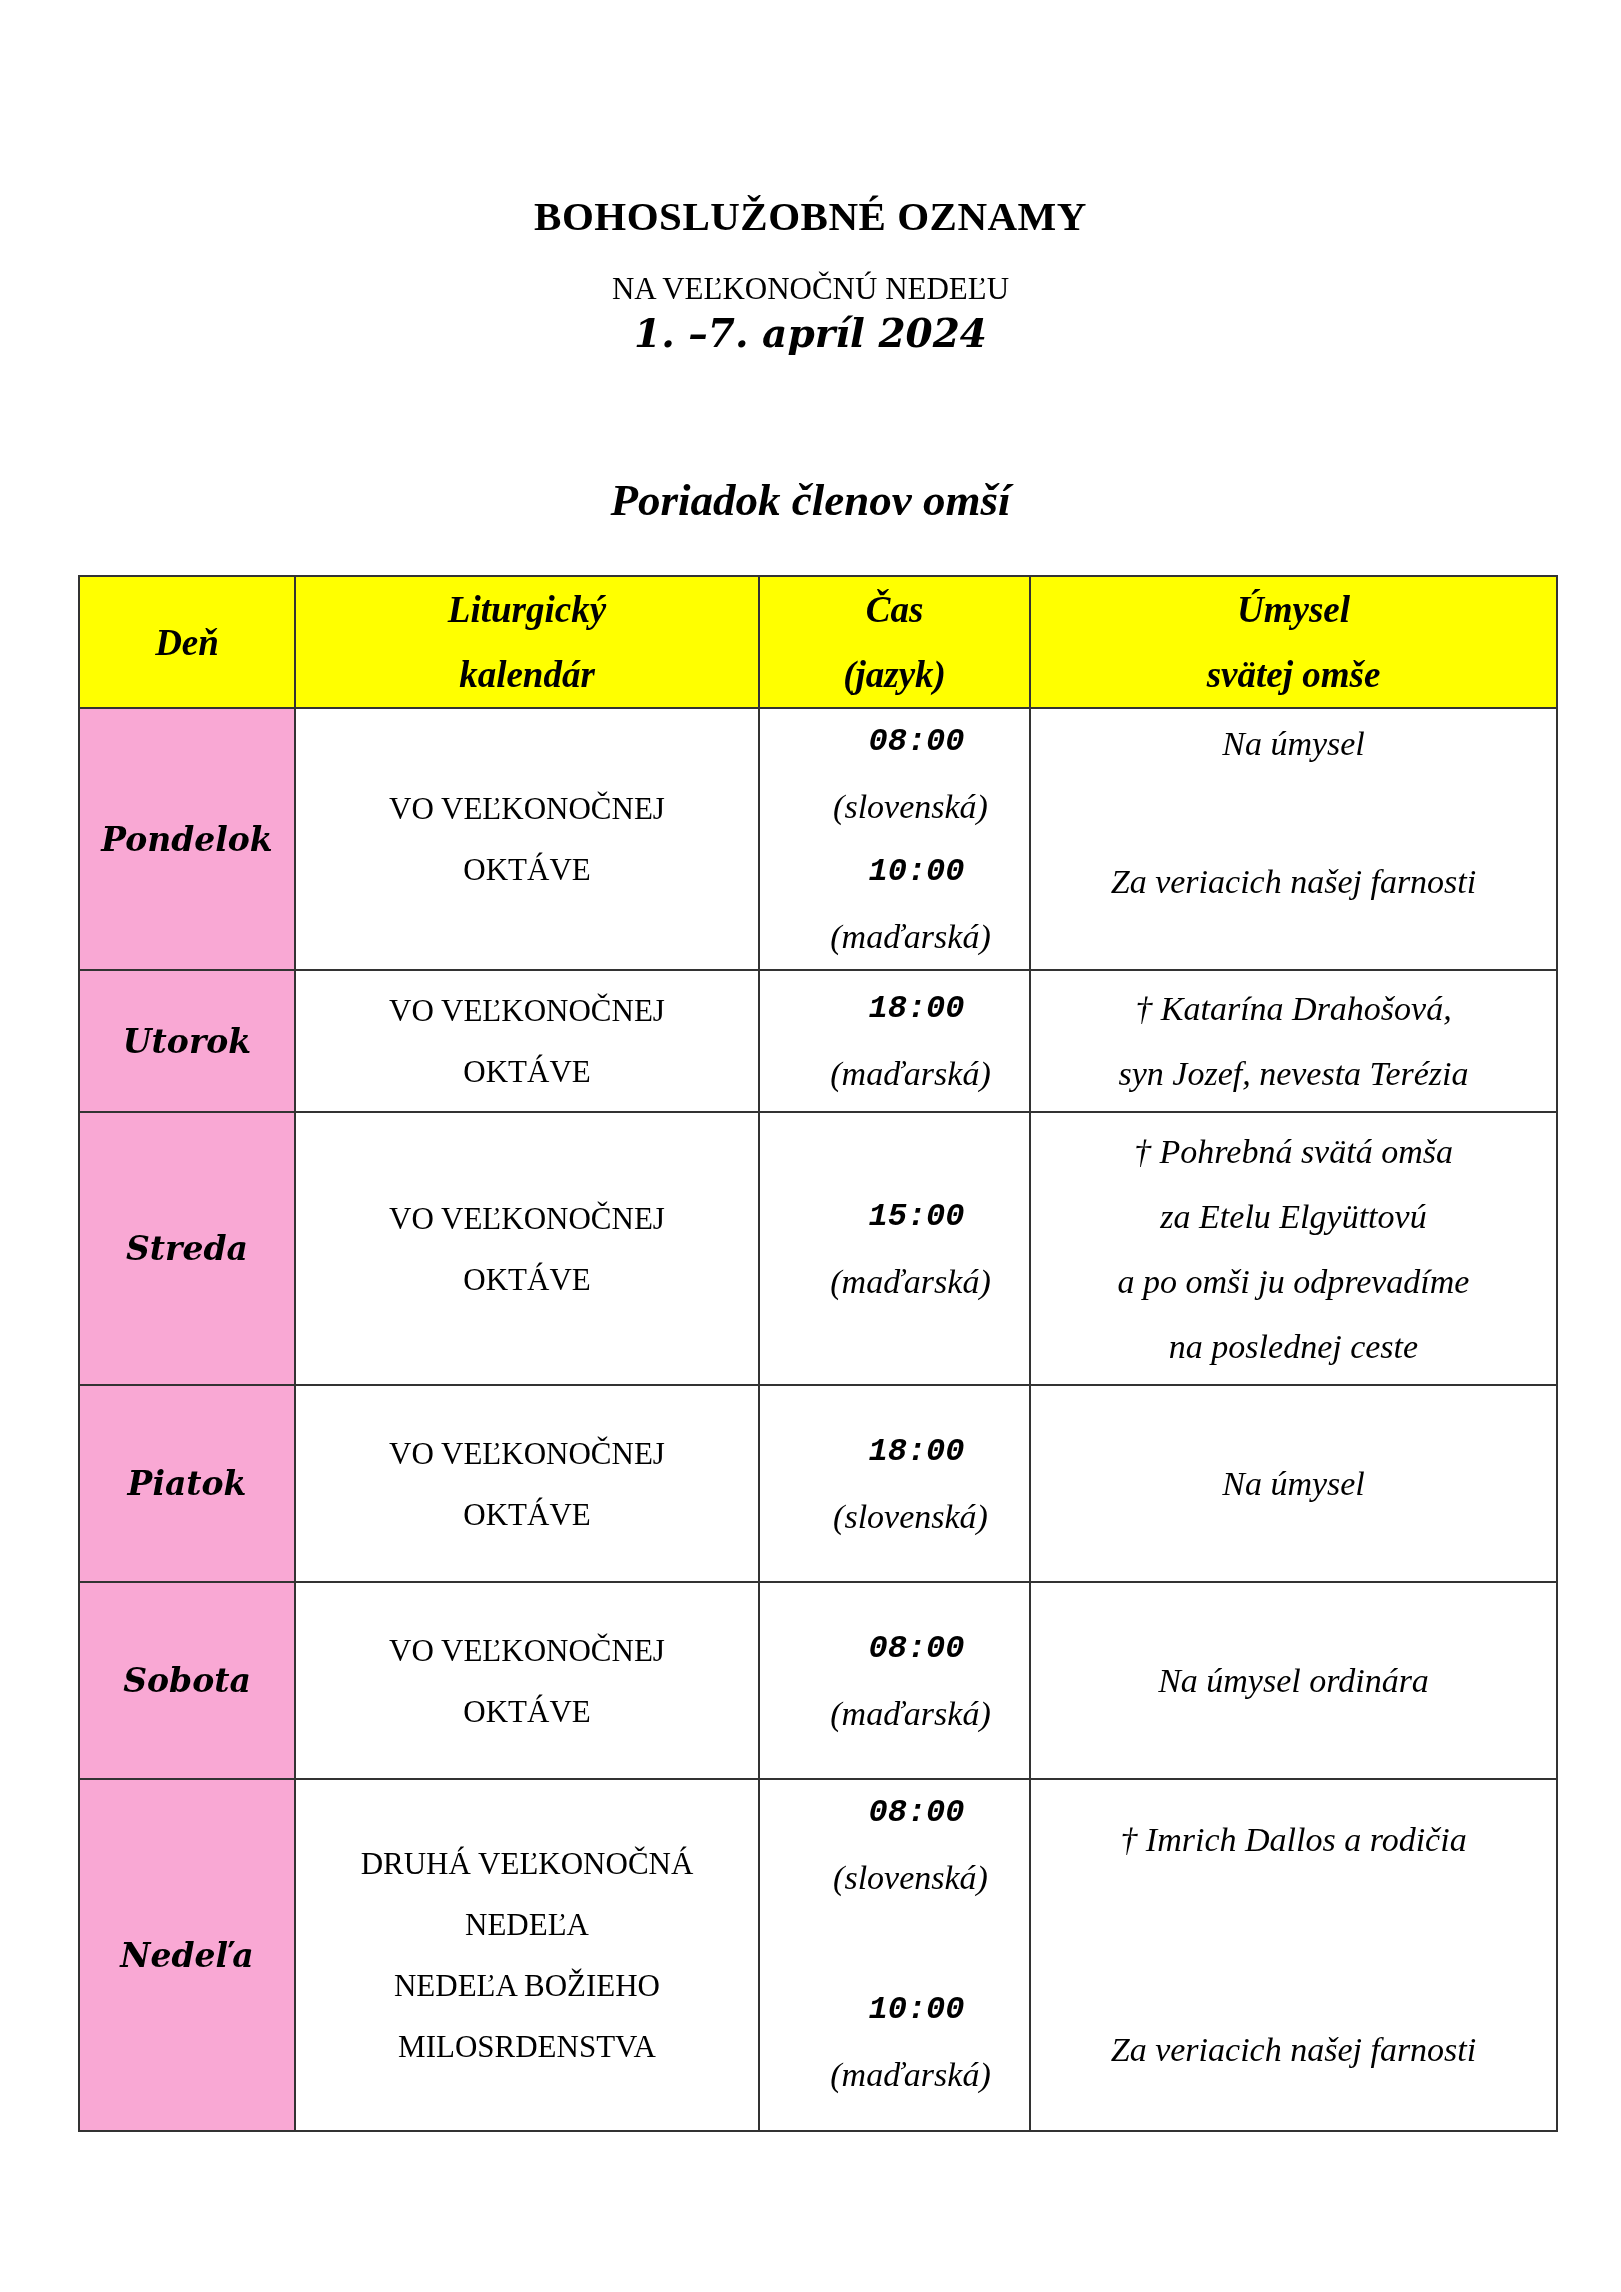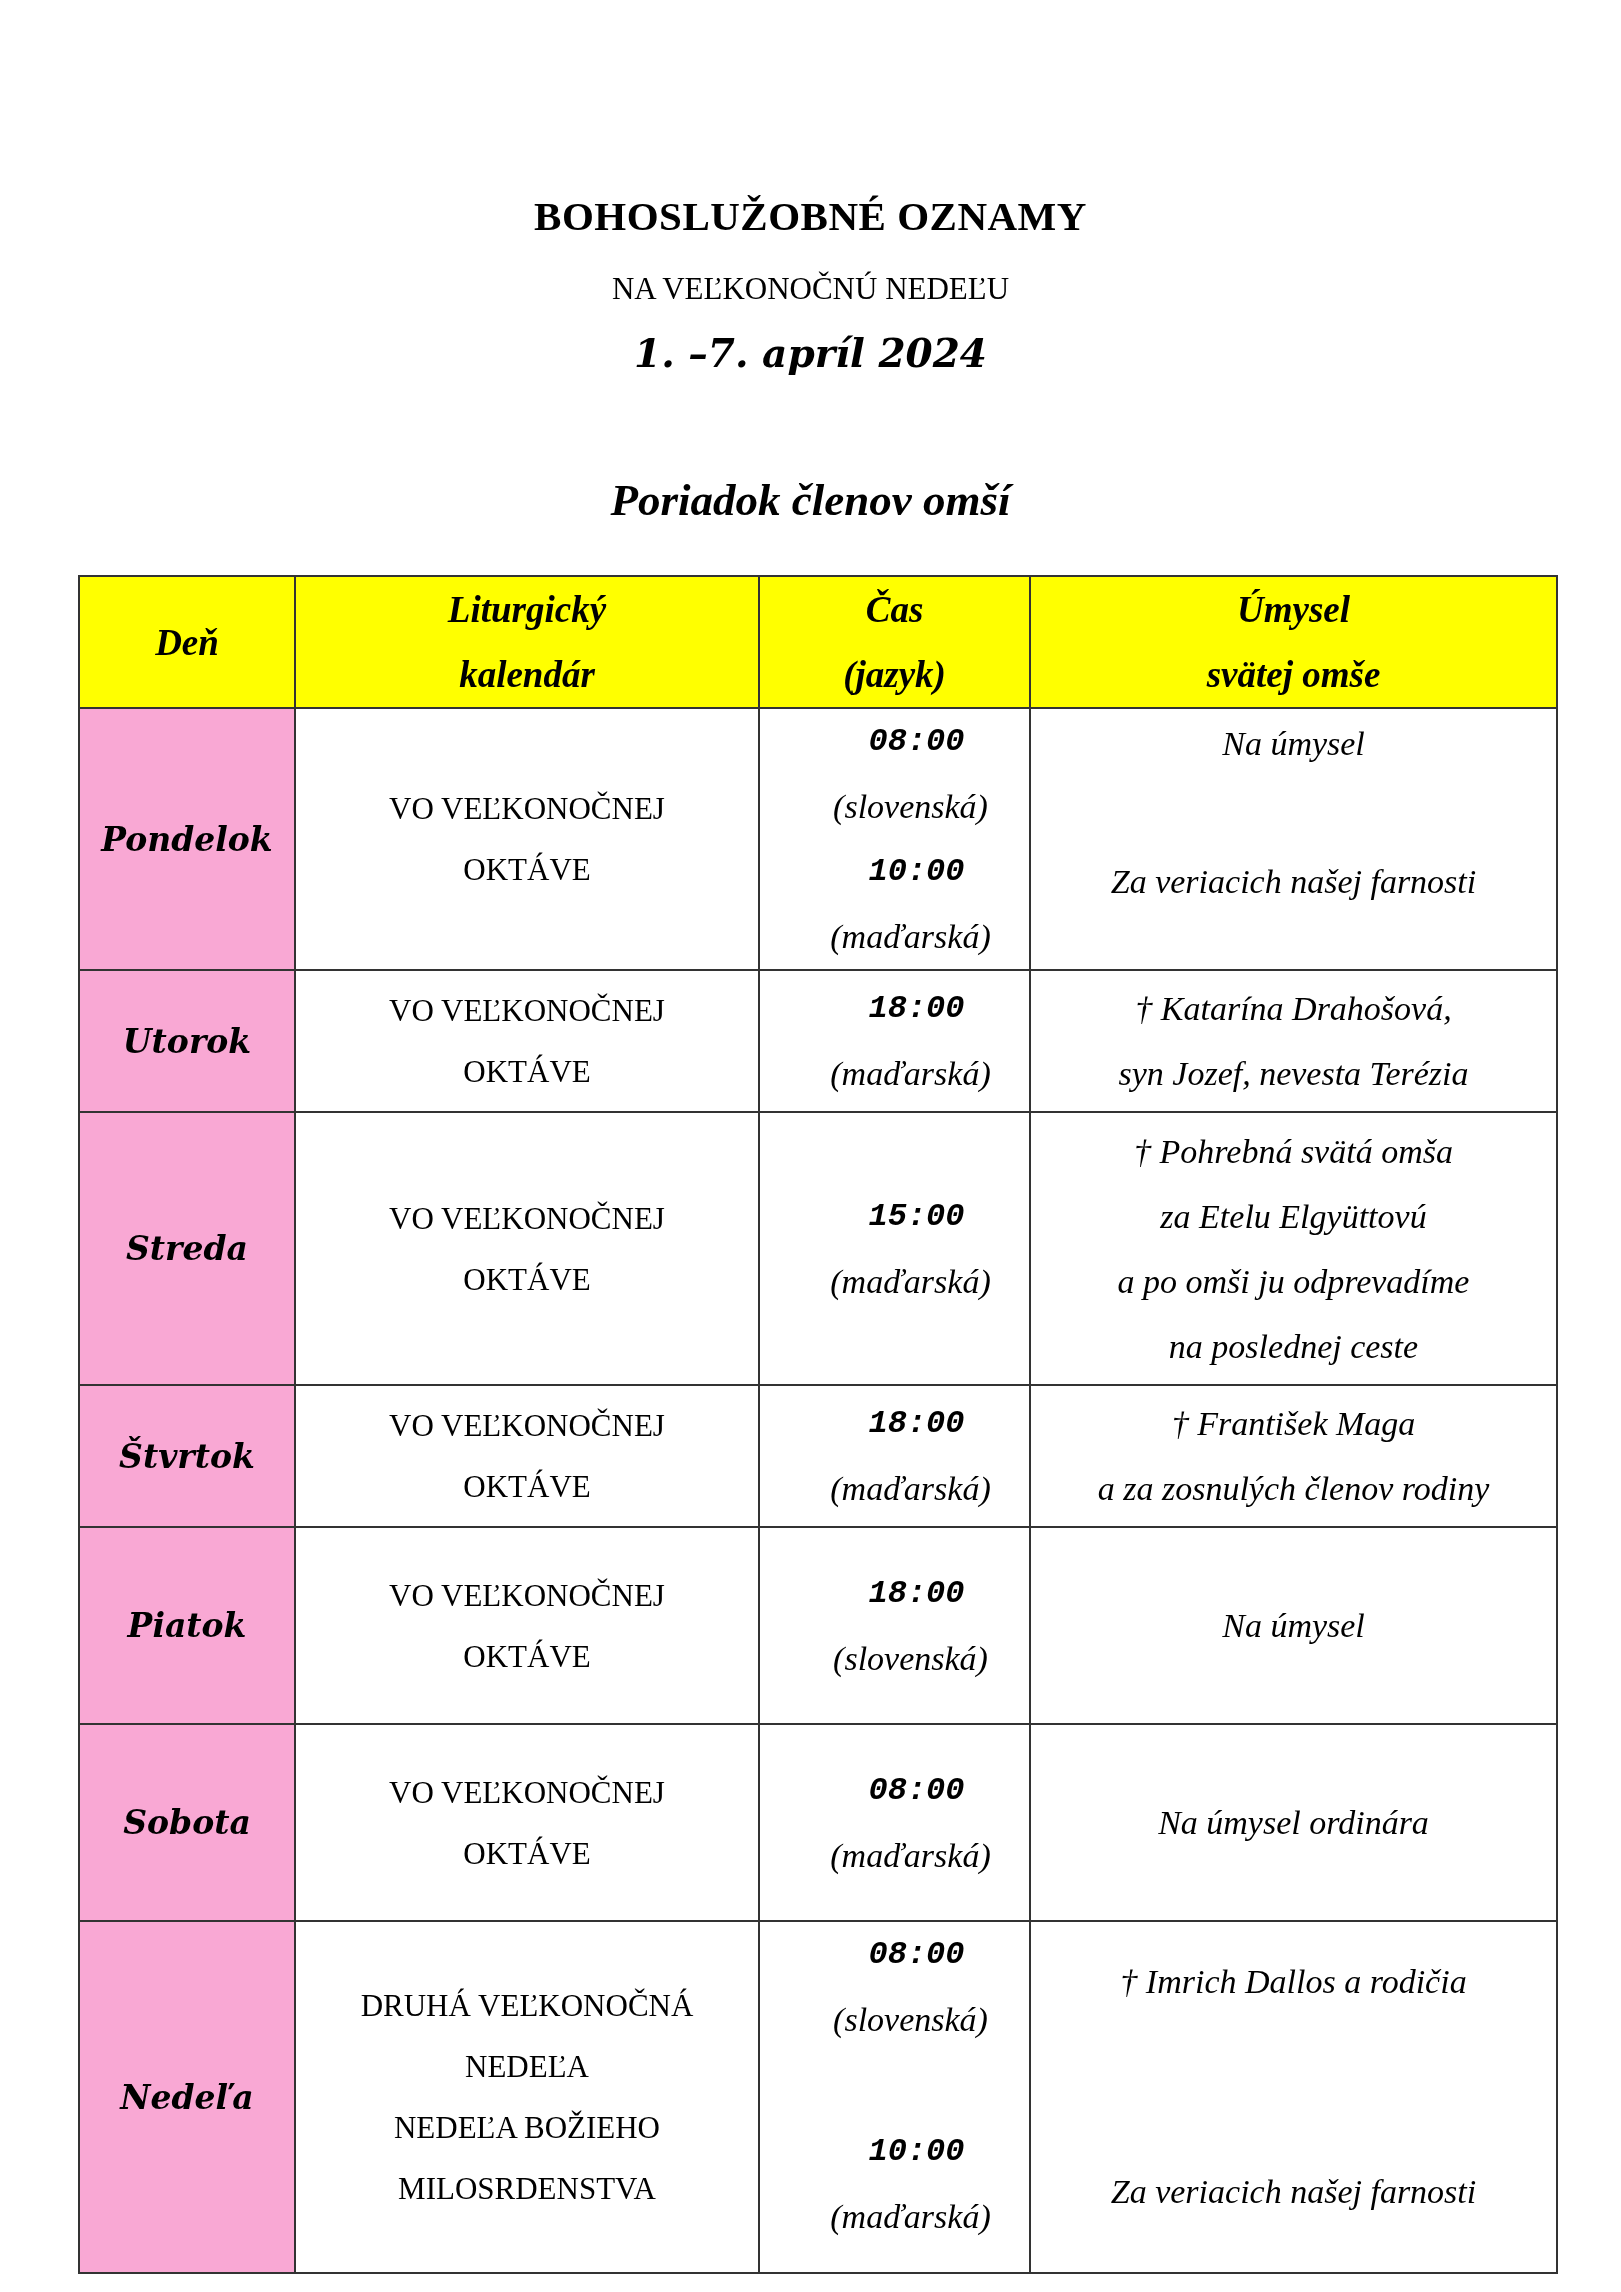--- a/index.html
+++ b/index.html
@@ -3,21 +3,21 @@
   <meta charset="utf-8">
   <style>
     html, body { margin: 0; padding: 0; background: #ffffff; }
     body {
       width: 1621px; height: 2293px; position: relative; overflow: hidden;
       font-family: "DejaVu Serif", "Liberation Serif", serif; color: #000;
     }
     .hdr { position: absolute; left: 0; width: 1621px; text-align: center; }
     .title { top: 192px; font-family: "Liberation Serif", serif; font-weight: bold; font-size: 41px; letter-spacing: 0.5px; }
     .subtitle { top: 271px; font-family: "Liberation Serif", serif; font-size: 31px; }
-    .dates { top: 330px; font-family: "DejaVu Serif", serif; font-style: italic; font-weight: bold; font-size: 39px; }
+    .dates { top: 310px; font-family: "DejaVu Serif", serif; font-style: italic; font-weight: bold; font-size: 39px; }
     .section { top: 474px; font-family: "Liberation Serif", serif; font-style: italic; font-weight: bold; font-size: 45px; }
 
     table.sched {
       position: absolute; left: 78px; top: 575px; width: 1477px;
       border-collapse: collapse; table-layout: fixed;
     }
     table.sched td, table.sched th {
       border: 2px solid #333; text-align: center; vertical-align: middle; padding: 0;
     }
     col.c1 { width: 216px; } col.c2 { width: 464px; } col.c3 { width: 271px; } col.c4 { width: 527px; }
@@ -128,35 +128,20 @@
       <span class="lang">(maďarská)</span>
     </td>
     <td>
       <span class="intent">† Pohrebná svätá omša</span>
       <span class="intent">za Etelu Elgyüttovú</span>
       <span class="intent">a po omši ju odprevadíme</span>
       <span class="intent">na poslednej ceste</span>
     </td>
   </tr>
 
-  <tr class="r-stv">
-    <td class="day">Štvrtok</td>
-    <td class="lit">
-      <span style="display:block">VO VEĽKONOČNEJ</span>
-      <span style="display:block">OKTÁVE</span>
-    </td>
-    <td>
-      <span class="time">18:00</span>
-      <span class="lang">(maďarská)</span>
-    </td>
-    <td>
-      <span class="intent">† František Maga</span>
-      <span class="intent">a za zosnulých členov rodiny</span>
-    </td>
-  </tr>
 
   <tr class="r-pia">
     <td class="day">Piatok</td>
     <td class="lit">
       <span style="display:block">VO VEĽKONOČNEJ</span>
       <span style="display:block">OKTÁVE</span>
     </td>
     <td>
       <span class="time">18:00</span>
       <span class="lang">(slovenská)</span>

